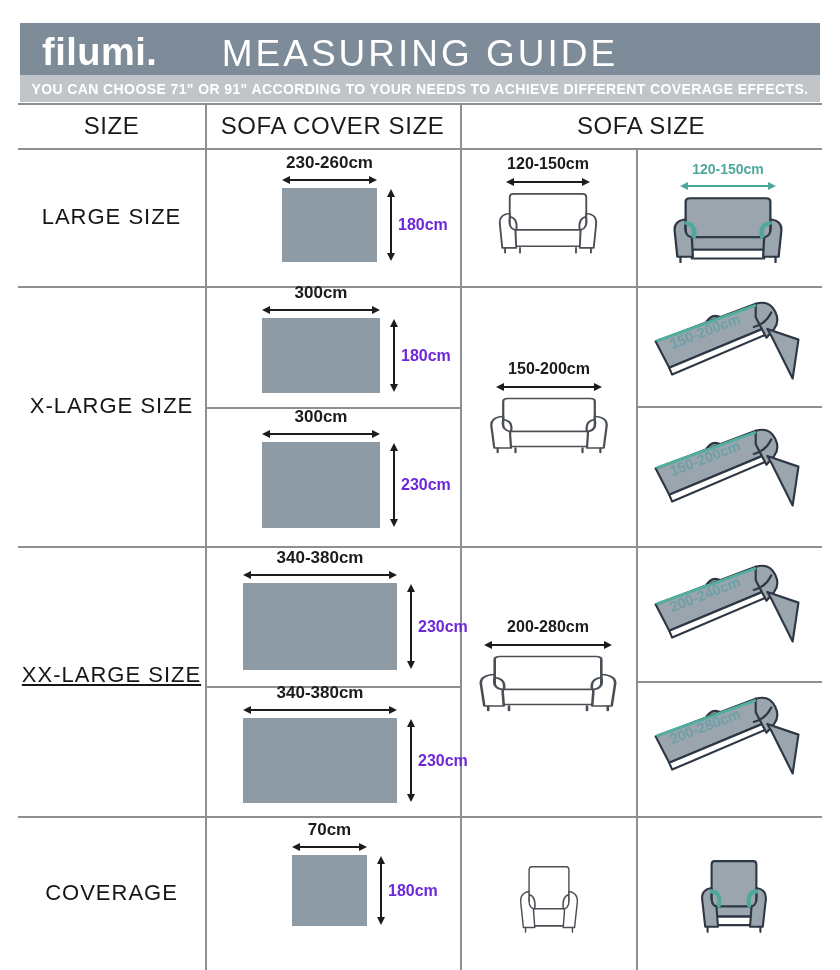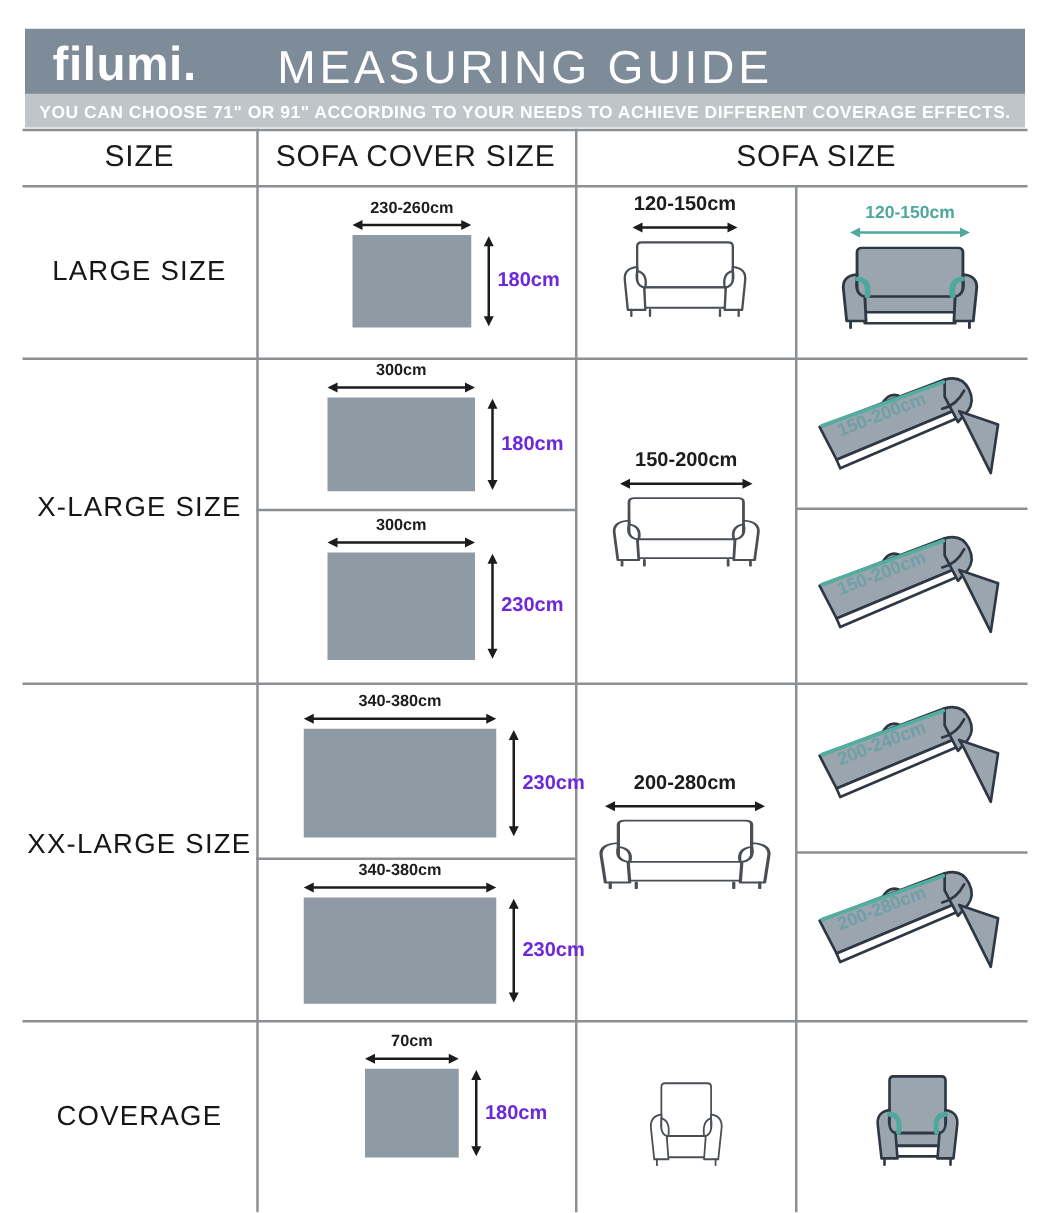--- a/index.html
+++ b/index.html
@@ -29,21 +29,21 @@
   
   .colhead { position:absolute; display:flex; align-items:center; justify-content:center;
              font-size:24px; font-weight:500; letter-spacing:0.6px; color:#1b1b1b; }
   .rowlabel { position:absolute; display:flex; align-items:center; justify-content:center;
               font-size:22px; font-weight:500; letter-spacing:1px; color:#161616; }
 
   
   .cover { position:absolute; }
   .cover .swatch { position:absolute; inset:0; background:#8e9aa4; }
   .dim-top { position:absolute; bottom:calc(100% + 15px); left:-40px; right:-40px;
-             text-align:center; font-size:13px; font-weight:600; color:#1c1c1c; }
+             text-align:center; font-size:17px; font-weight:600; color:#1c1c1c; }
   .dim-right { position:absolute; left:calc(100% + 21px); top:50%;
                transform:translateY(-50%); font-size:16px; font-weight:600;
                white-space:nowrap; color:#6d28d9; }
   .arrow-h { position:absolute; bottom:calc(100% + 4px); left:0; right:0; height:9px;
              background:linear-gradient(#1c1c1c,#1c1c1c) center/calc(100% - 10px) 2px no-repeat; }
   .arrow-h::before, .arrow-h::after { content:""; position:absolute; top:50%;
              transform:translateY(-50%); width:0; height:0;
              border-top:4px solid transparent; border-bottom:4px solid transparent; }
   .arrow-h::before { left:0; border-right:8px solid #1c1c1c; }
   .arrow-h::after  { right:0; border-left:8px solid #1c1c1c; }
@@ -98,25 +98,25 @@
   <div class="vline" style="left:205px;top:103px;height:867px;"></div>
   <div class="vline" style="left:460px;top:103px;height:867px;"></div>
   <div class="vline" style="left:636px;top:148px;height:822px;"></div>
   <div class="hline" style="left:205px;top:407px;width:255px;"></div>
   <div class="hline" style="left:205px;top:686px;width:255px;"></div>
   <div class="hline" style="left:636px;top:406px;width:186px;"></div>
   <div class="hline" style="left:636px;top:681px;width:186px;"></div>
 
   <div class="colhead" style="left:18px;top:103px;width:187px;height:45px;">SIZE</div>
   <div class="colhead" style="left:205px;top:103px;width:255px;height:45px;">SOFA COVER SIZE</div>
-  <div class="colhead" style="left:460px;top:103px;width:362px;height:45px;padding-left:12px;">SOFA SIZE</div>
+  <div class="colhead" style="left:460px;top:103px;width:362px;height:45px;">SOFA SIZE</div>
 
   <div class="rowlabel" style="left:18px;top:148px;width:187px;height:138px;">LARGE SIZE</div>
   <div class="rowlabel" style="left:18px;top:286px;width:187px;height:260px;transform:translateY(-10px);">X-LARGE SIZE</div>
-  <div class="rowlabel" style="left:18px;top:546px;width:187px;height:270px;transform:translateY(-6px);">XX-LARGE SIZE</div>
+  <div class="rowlabel" style="left:18px;top:546px;width:187px;height:270px;transform:translateY(-6px);text-decoration:underline;">XX-LARGE SIZE</div>
   <div class="rowlabel" style="left:18px;top:816px;width:187px;height:154px;">COVERAGE</div>
 
   <div class="cover" style="left:282px;top:188px;width:95px;height:74px;">
     <div class="dim-top">230-260cm</div>
     <div class="arrow-h"></div>
     <div class="swatch"></div>
     <div class="arrow-v"></div>
     <div class="dim-right">180cm</div>
   </div>
 

